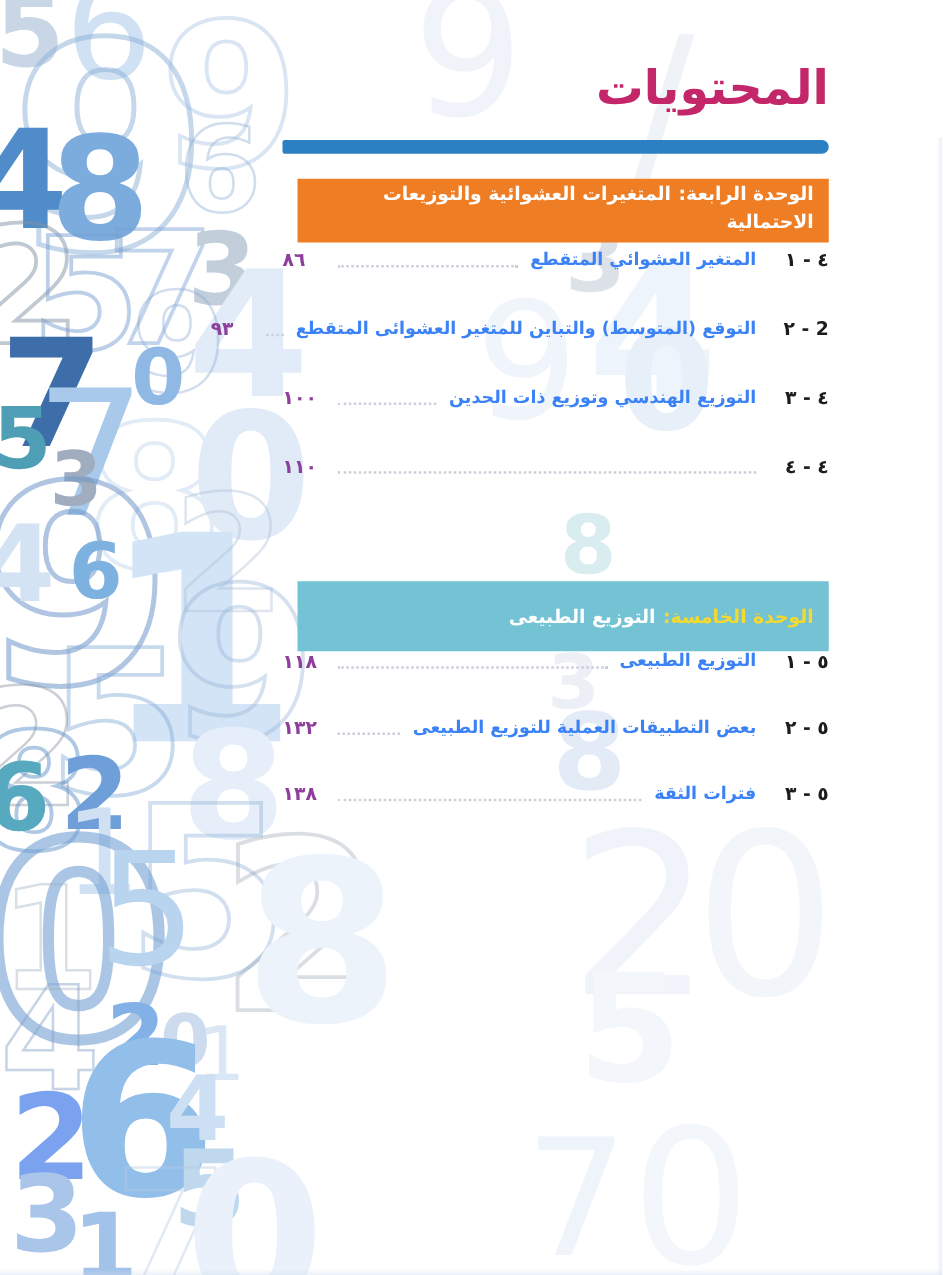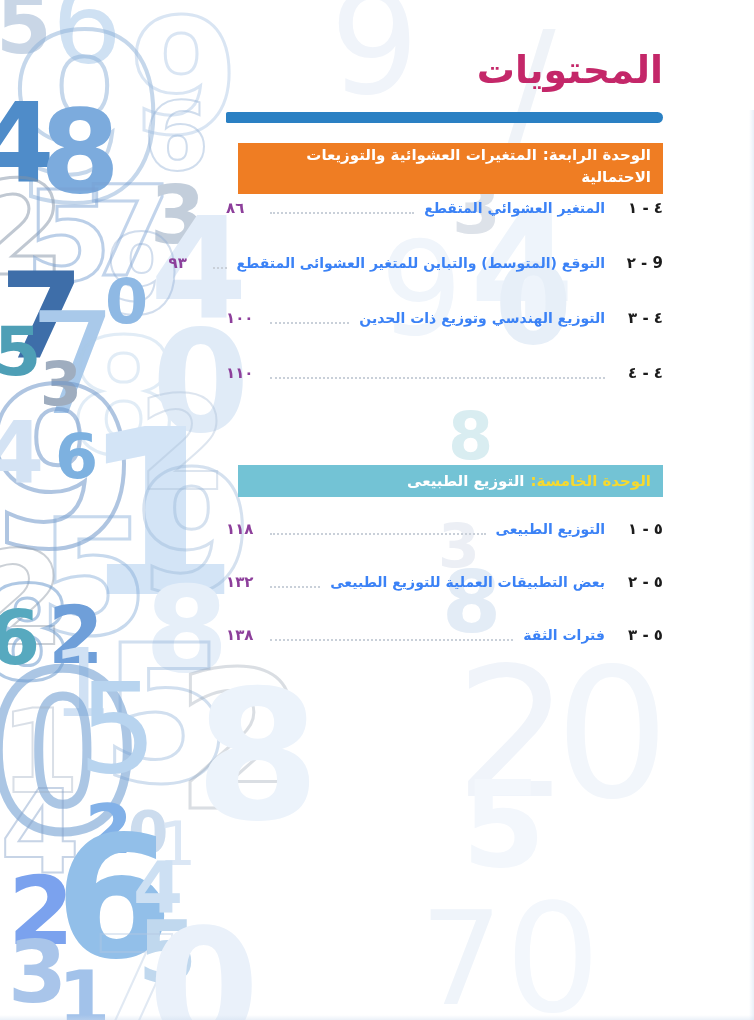--- a/index.html
+++ b/index.html
@@ -15,21 +15,21 @@
   
   .content{position:absolute;top:0;right:91px;width:437px;height:100%;direction:rtl;}
   .page-title{position:absolute;top:48px;right:0;margin:0;font-size:38px;font-weight:bold;
               color:#c42769;letter-spacing:0;}
   .title-rule{position:absolute;top:112px;left:0;right:0;height:11px;background:#2a80c3;
               border-radius:2px 6px 6px 2px;}
   .unit-header{position:absolute;left:0;right:0;color:#ffffff;
                font-size:15px;font-weight:bold;margin-left:12px;}
   .unit-header .unit-label{font-weight:bold;margin-left:6px;}
   .uh-4{top:143px;background:#ef7d23;padding:2px 12px 6px;line-height:21.5px;}
-  .uh-5{top:465px;background:#73c3d5;height:32px;line-height:32px;padding:0 12px;}
+  .uh-5{top:465px;background:#73c3d5;height:32px;line-height:32px;padding:12px 12px;}
   .uh-5 .unit-label{color:#f6d92f;}
   .toc-list{position:absolute;left:0;right:0;}
   .list-u4{top:180px;}
   .list-u5{top:502px;}
   .toc-row{display:flex;align-items:center;column-gap:10px;height:55px;}
   .list-u5 .toc-row{height:53px;}
   .serial{flex:none;font-weight:bold;font-size:15px;color:#1c1c1c;min-width:48px;}
   .item-title{flex:none;font-weight:bold;font-size:14px;color:#3b82f6;}
   .leader{flex:1;min-width:14px;border-bottom:2px dotted #c9d0d9;transform:translateY(5px);}
   .pagenum{flex:none;font-weight:bold;font-size:15px;color:#8d3f9b;min-width:34px;text-align:left;}
@@ -118,21 +118,21 @@
       <span class="unit-label">الوحدة الرابعة:</span><span class="unit-title">المتغيرات العشوائية والتوزيعات الاحتمالية</span>
     </header>
     <div class="toc-list list-u4">
         <div class="toc-row">
           <span class="serial">٤ - ١</span>
           <span class="item-title">المتغير العشوائي المتقطع</span>
           <span class="leader"></span>
           <span class="pagenum">٨٦</span>
         </div>
         <div class="toc-row">
-          <span class="serial">9 - ٢</span>
+          <span class="serial">2 - ٢</span>
           <span class="item-title">التوقع (المتوسط) والتباين للمتغير العشوائى المتقطع</span>
           <span class="leader"></span>
           <span class="pagenum">٩٣</span>
         </div>
         <div class="toc-row">
           <span class="serial">٤ - ٣</span>
           <span class="item-title">التوزيع الهندسي وتوزيع ذات الحدين</span>
           <span class="leader"></span>
           <span class="pagenum">١٠٠</span>
         </div>

